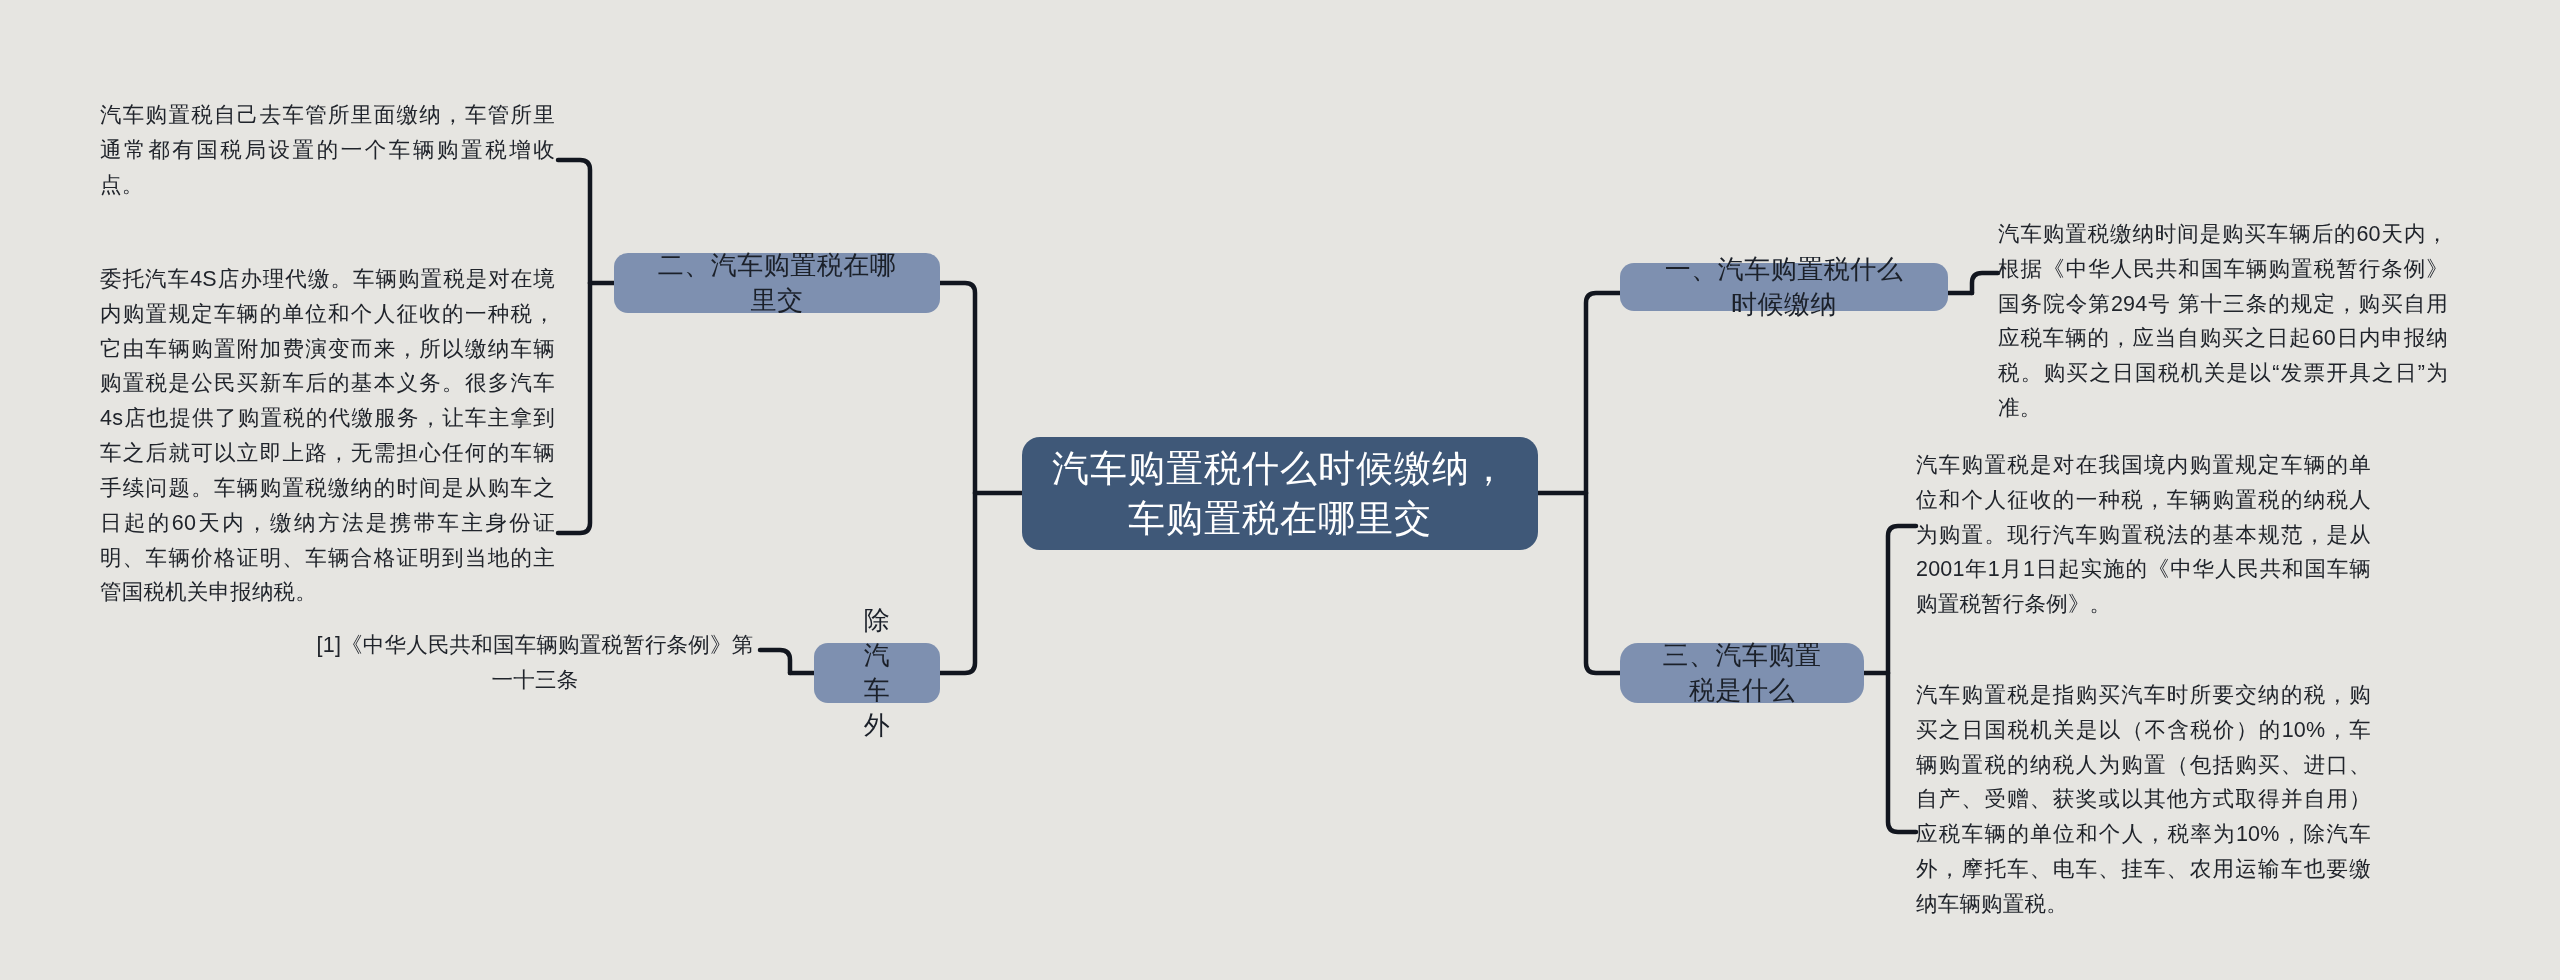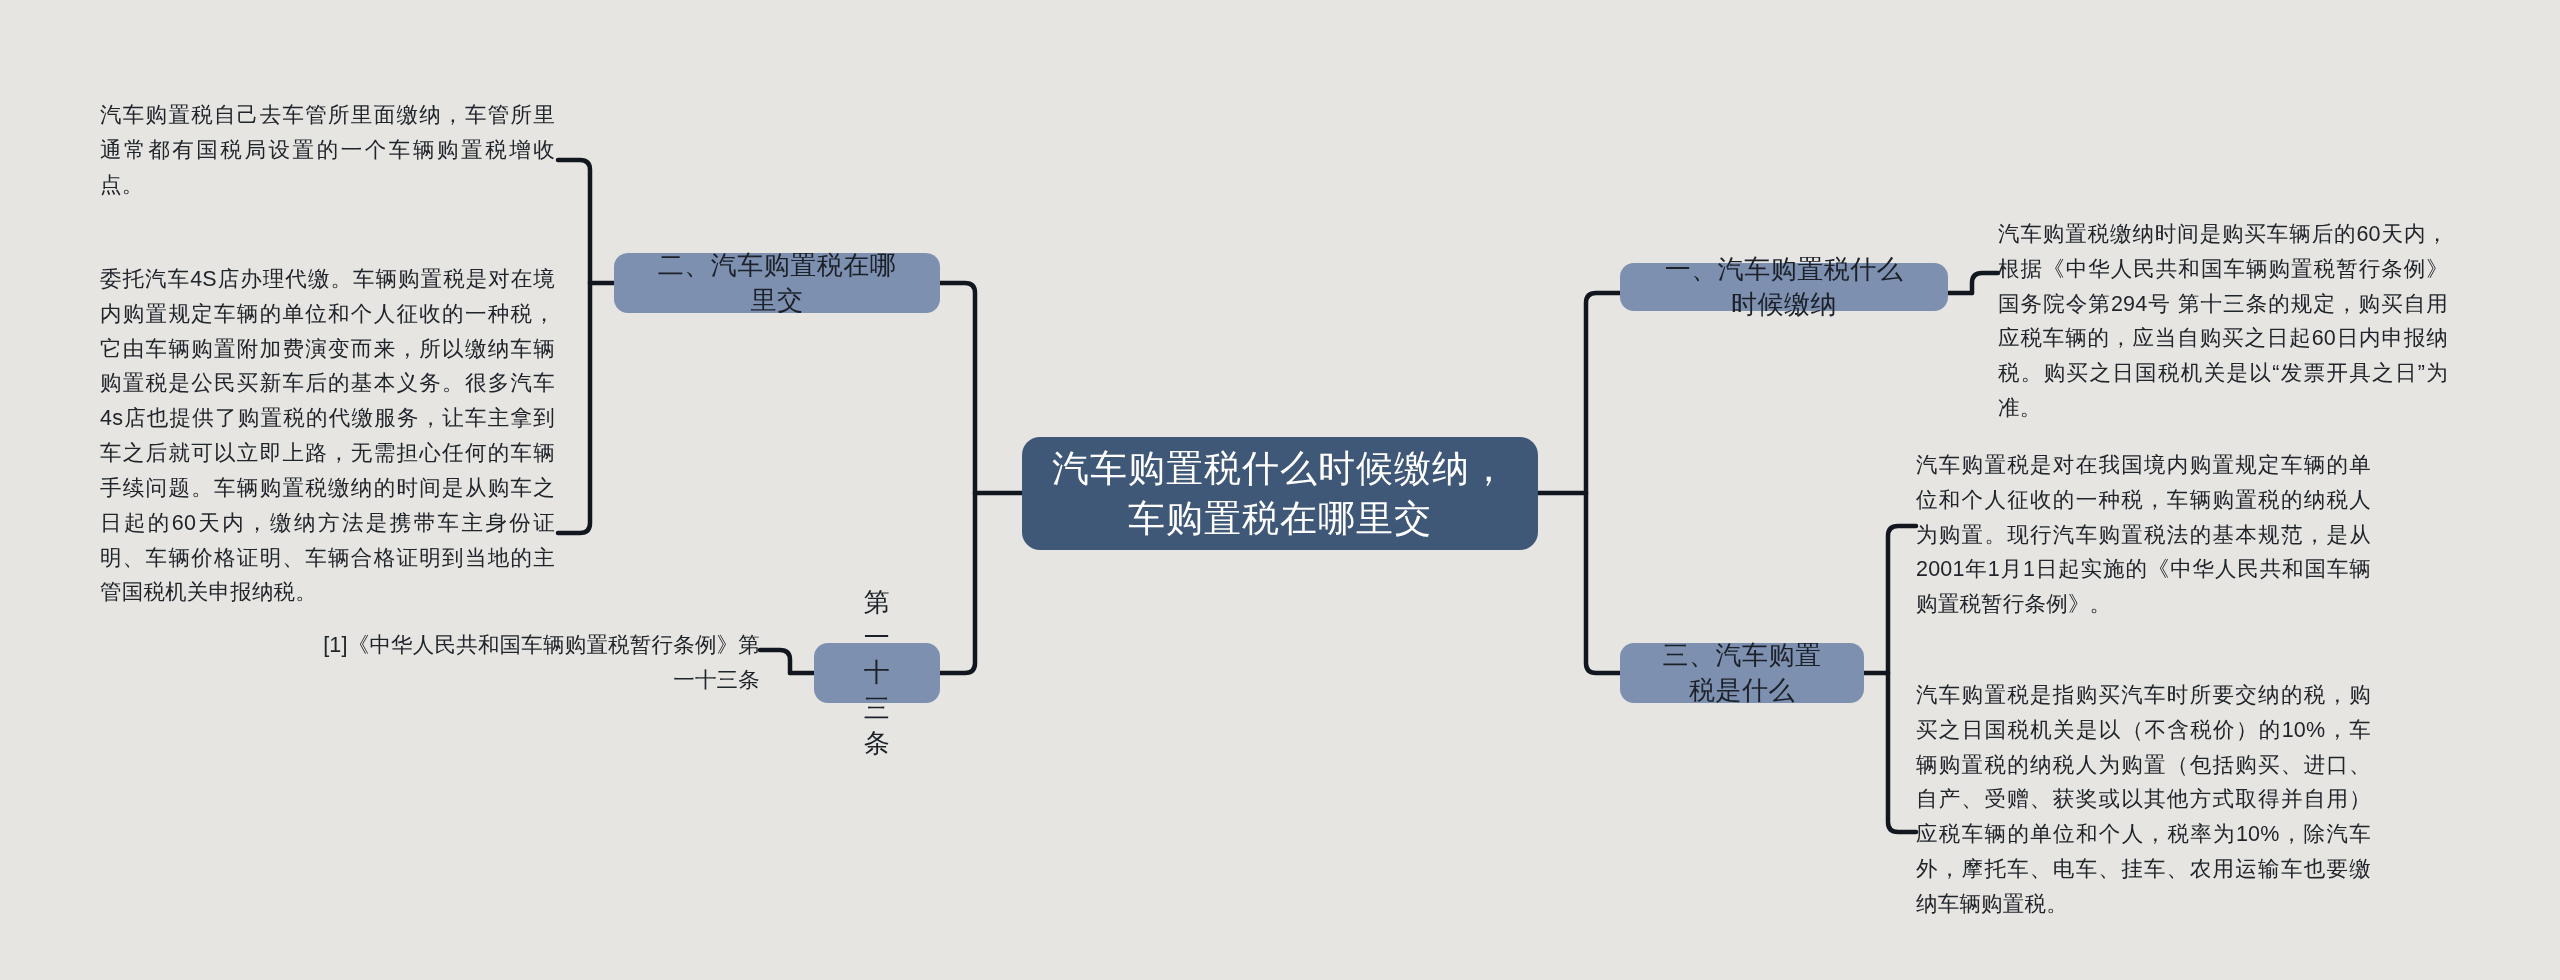--- a/index.html
+++ b/index.html
@@ -57,21 +57,21 @@
     position: absolute;
     box-sizing: border-box;
     color: #20242b;
     font-size: 21.5px;
     line-height: 1.62;
     letter-spacing: 0.2px;
     text-align: justify;
     text-justify: inter-ideograph;
     white-space: normal;
   }
-  .leaf.rightpad { text-align: right; }
+  .leaf.rightpad { text-align: center; }
 </style>
 </head>
 <body>
 
 <div id="canvas">
 
   <svg id="links" viewBox="0 0 2560 980" xmlns="http://www.w3.org/2000/svg">
     <g fill="none" stroke="#12161f" stroke-width="4.5" stroke-linecap="round" stroke-linejoin="round">
 
       <path d="M 1022 493 L 975 493"></path>
@@ -101,28 +101,28 @@
 
   <div class="node node-root" style="left:1022px; top:437px; width:516px; height:113px;">
     <span>汽车购置税什么时候缴纳，车购置税在哪里交</span>
   </div>
 
   <div class="node node-branch" style="left:614px; top:253px; width:326px; height:60px;">
     <span>二、汽车购置税在哪里交</span>
   </div>
 
   <div class="node node-branch" style="left:814px; top:643px; width:126px; height:60px;">
-    <span>第一十三条</span>
+    <span>除汽车外</span>
   </div>
 
   <div class="node node-branch" style="left:1620px; top:263px; width:328px; height:48px;">
     <span>一、汽车购置税什么时候缴纳</span>
   </div>
 
-  <div class="node node-branch" style="left:1620px; top:643px; width:244px; height:60px;">
+  <div class="node node-branch" style="left:1620px; top:643px; width:244px; height:60px;border-radius:18px;">
     <span>三、汽车购置税是什么</span>
   </div>
 
   <div class="leaf" style="left:100px; top:98px; width:455px;">汽车购置税自己去车管所里面缴纳，车管所里通常都有国税局设置的一个车辆购置税增收点。</div>
 
   <div class="leaf" style="left:100px; top:262px; width:455px;">委托汽车4S店办理代缴。车辆购置税是对在境内购置规定车辆的单位和个人征收的一种税，它由车辆购置附加费演变而来，所以缴纳车辆购置税是公民买新车后的基本义务。很多汽车4s店也提供了购置税的代缴服务，让车主拿到车之后就可以立即上路，无需担心任何的车辆手续问题。车辆购置税缴纳的时间是从购车之日起的60天内，缴纳方法是携带车主身份证明、车辆价格证明、车辆合格证明到当地的主管国税机关申报纳税。</div>
 
   <div class="leaf rightpad" style="left:310px; top:628px; width:450px;">[1]《中华人民共和国车辆购置税暂行条例》第一十三条</div>
 
   <div class="leaf" style="left:1998px; top:202px; width:450px;margin-top:15px;">汽车购置税缴纳时间是购买车辆后的60天内，根据《中华人民共和国车辆购置税暂行条例》国务院令第294号 第十三条的规定，购买自用应税车辆的，应当自购买之日起60日内申报纳税。购买之日国税机关是以“发票开具之日”为准。</div>

